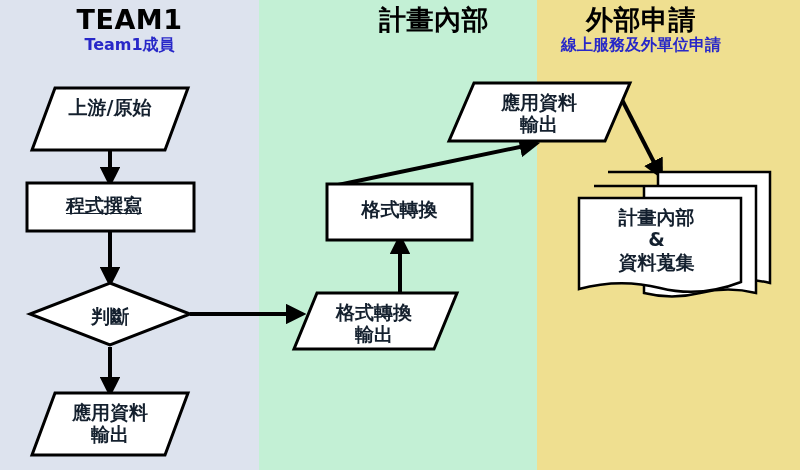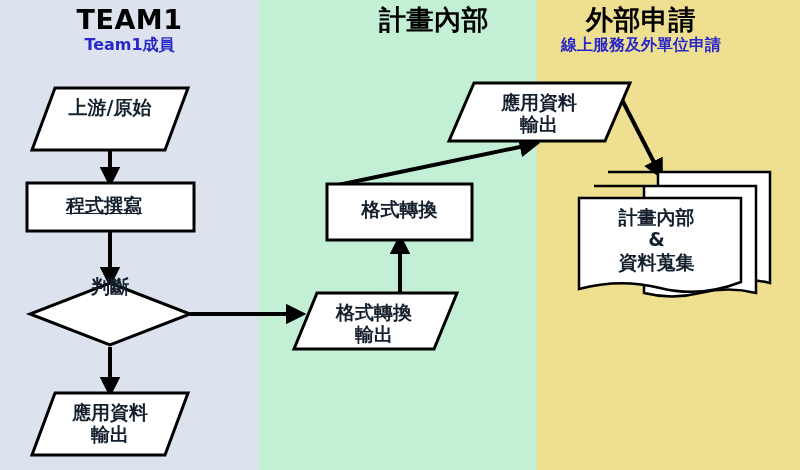--- a/index.html
+++ b/index.html
@@ -131,21 +131,21 @@
   </svg>
 
   <div class="node-label" id="lbl-source" style="left:22px; top:96px; width:176px;">
     <span class="l">上游/原始</span>
   </div>
 
   <div class="node-label" id="lbl-program" style="left:27px; top:194px; width:154px;text-decoration:underline;">
     <span class="l">程式撰寫</span>
   </div>
 
-  <div class="node-label" id="lbl-judge" style="left:30px; top:275px; width:160px;">
+  <div class="node-label" id="lbl-judge" style="left:30px; top:305px; width:160px;">
     <span class="l">判斷</span>
   </div>
 
   <div class="node-label" id="lbl-appleft" style="left:22px; top:401px; width:176px;">
     <span class="l">應用資料</span>
     <span class="l">輸出</span>
   </div>
 
   <div class="node-label" id="lbl-relay" style="left:286px; top:301px; width:176px;">
     <span class="l">格式轉換</span>

